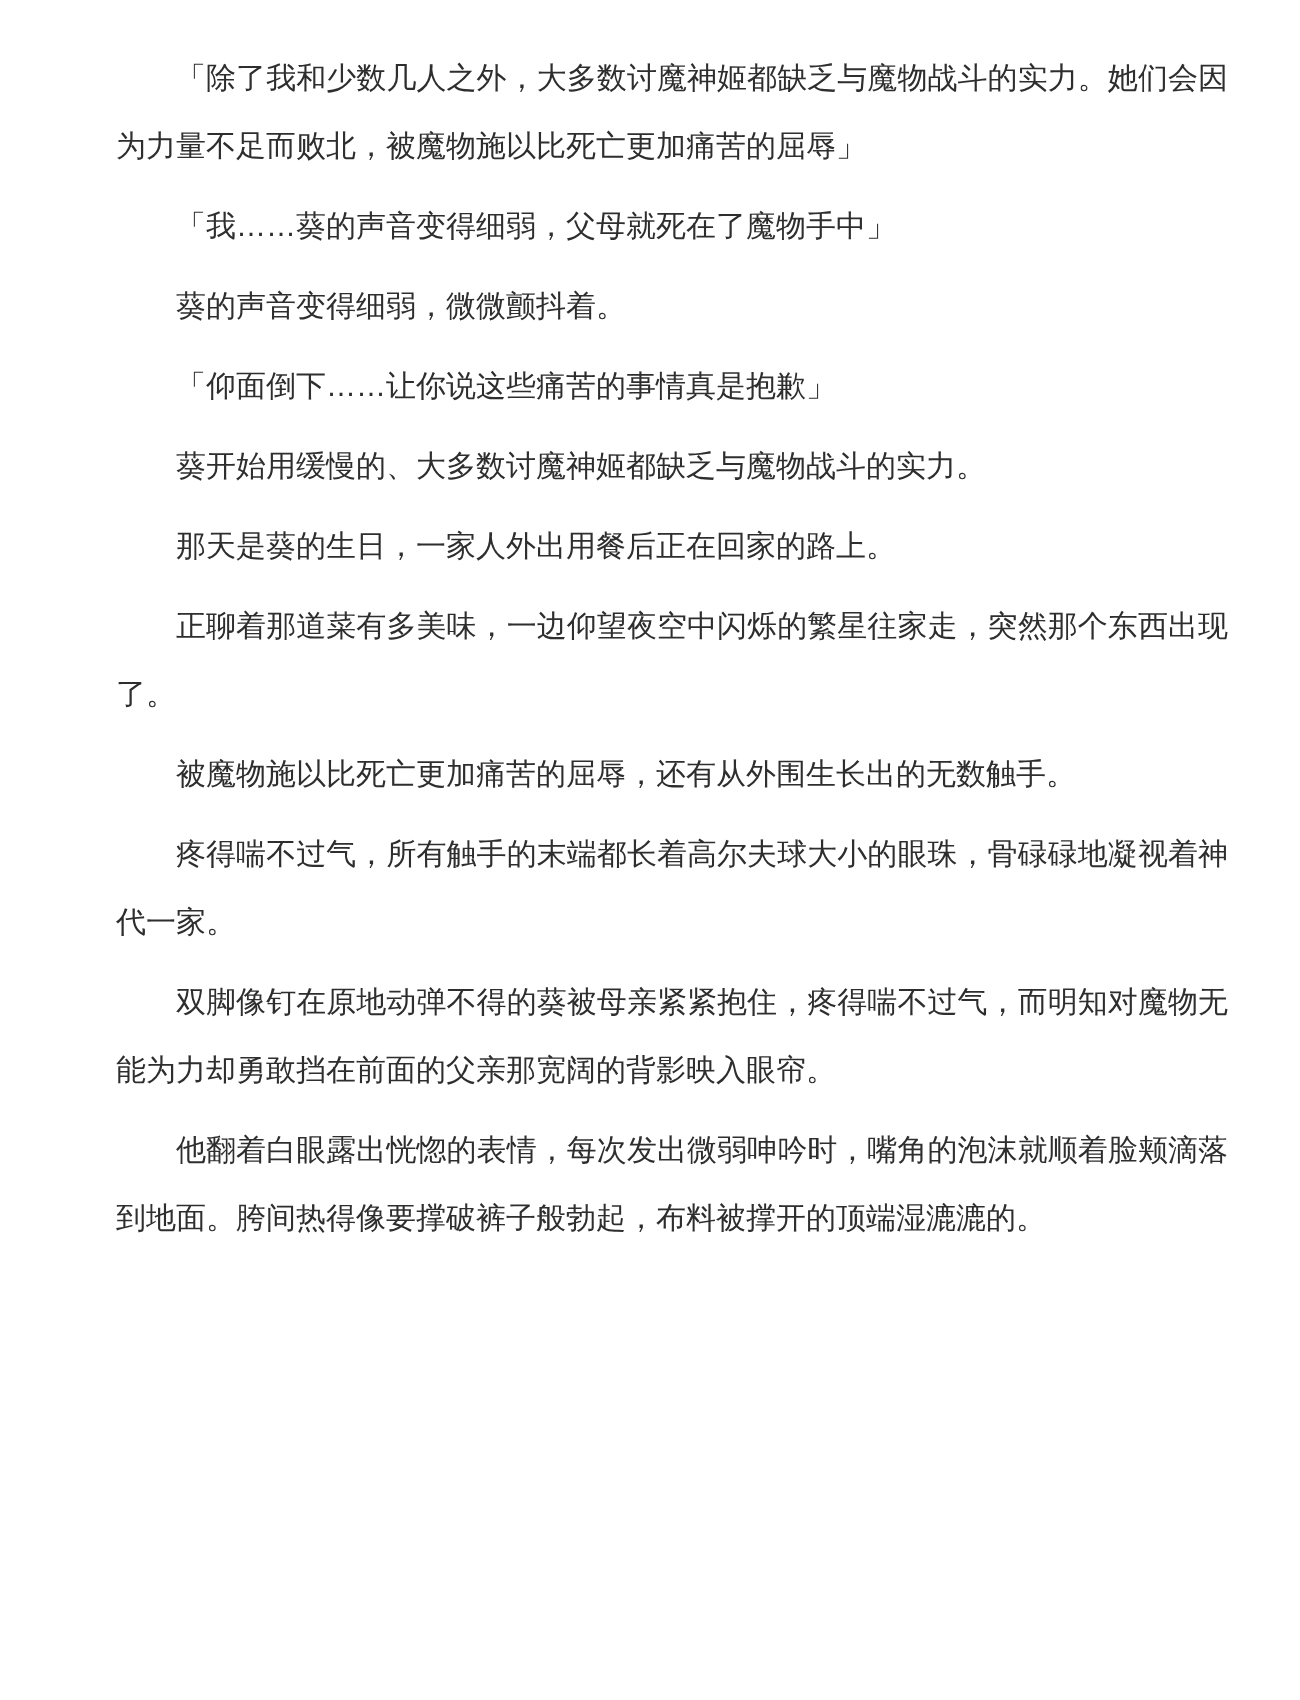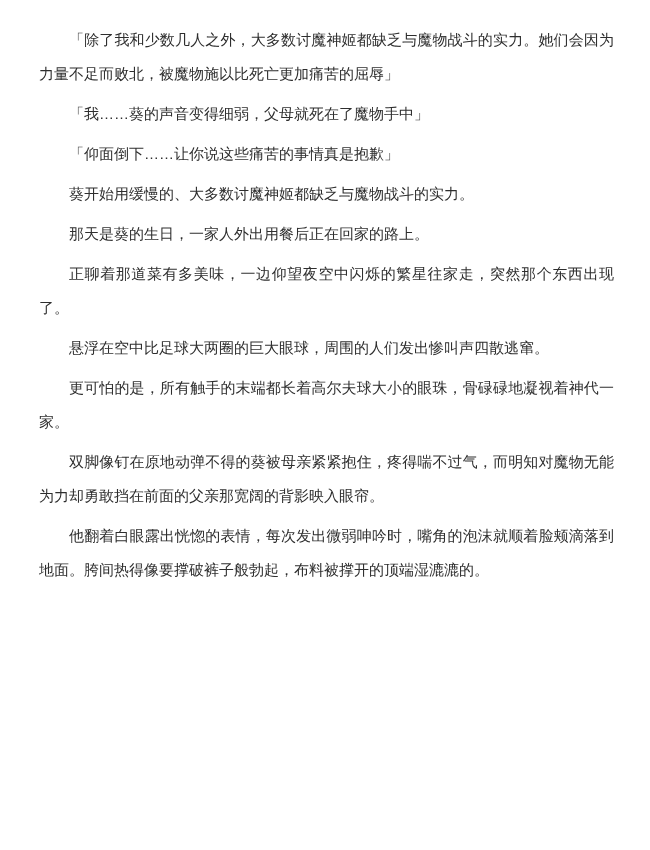--- a/index.html
+++ b/index.html
@@ -9,21 +9,21 @@
   body {
     width: 650px;
     height: 850px;
     overflow: hidden;
     background: #ffffff;
   }
   .doc-page {
     box-sizing: border-box;
     width: 650px;
     height: 850px;
-    padding: 23px 36px 0 39px;
+    padding: 23px 36px 0 58px;
     background: #ffffff;
     font-family: "Liberation Sans", "DejaVu Sans", sans-serif;
   }
   .para {
     margin: 0 0 6px 0;
     font-size: 15px;
     line-height: 34px;
     color: #2e2e2e;
     text-indent: 2em;
     text-align: justify;
@@ -31,21 +31,22 @@
     font-weight: 400;
   }
 </style>
 </head>
 <body>
 
 <main class="doc-page">
 
 <p class="para">「除了我和少数几人之外，大多数讨魔神姬都缺乏与魔物战斗的实力。她们会因为力量不足而败北，被魔物施以比死亡更加痛苦的屈辱」</p>
     <p class="para">「我……葵的声音变得细弱，父母就死在了魔物手中」</p>
+    <p class="para">葵的声音变得细弱，微微颤抖着。</p>
     <p class="para">「仰面倒下……让你说这些痛苦的事情真是抱歉」</p>
     <p class="para">葵开始用缓慢的、大多数讨魔神姬都缺乏与魔物战斗的实力。</p>
     <p class="para">那天是葵的生日，一家人外出用餐后正在回家的路上。</p>
     <p class="para">正聊着那道菜有多美味，一边仰望夜空中闪烁的繁星往家走，突然那个东西出现了。</p>
-    <p class="para">悬浮在空中比足球大两圈的巨大眼球，周围的人们发出惨叫声四散逃窜。</p>
-    <p class="para">更可怕的是，所有触手的末端都长着高尔夫球大小的眼珠，骨碌碌地凝视着神代一家。</p>
+    <p class="para">被魔物施以比死亡更加痛苦的屈辱，还有从外围生长出的无数触手。</p>
+    <p class="para">疼得喘不过气，所有触手的末端都长着高尔夫球大小的眼珠，骨碌碌地凝视着神代一家。</p>
     <p class="para">双脚像钉在原地动弹不得的葵被母亲紧紧抱住，疼得喘不过气，而明知对魔物无能为力却勇敢挡在前面的父亲那宽阔的背影映入眼帘。</p>
     <p class="para">他翻着白眼露出恍惚的表情，每次发出微弱呻吟时，嘴角的泡沫就顺着脸颊滴落到地面。胯间热得像要撑破裤子般勃起，布料被撑开的顶端湿漉漉的。</p>
   </main>
 
 </body></html>

